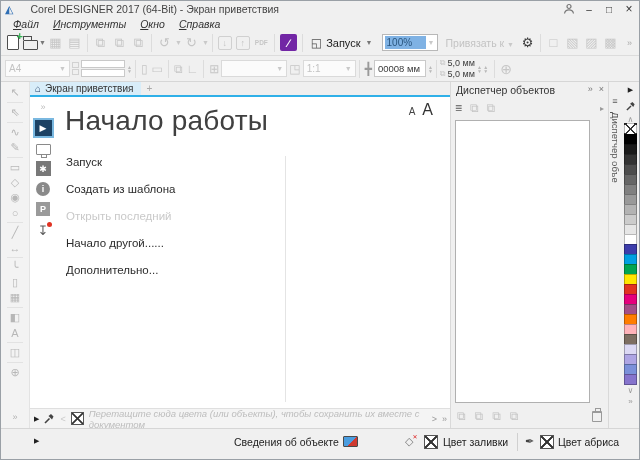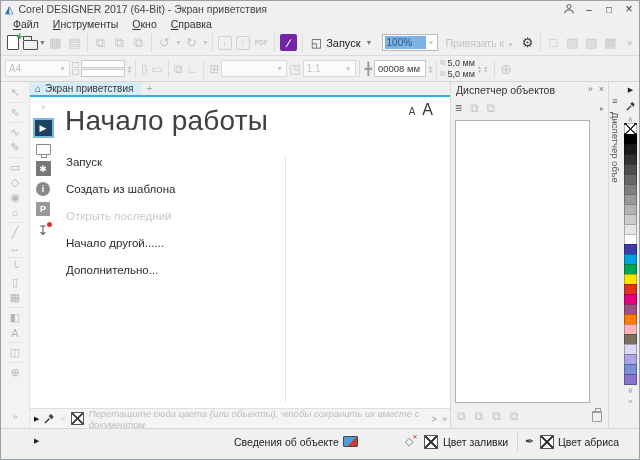--- a/index.html
+++ b/index.html
@@ -4,29 +4,29 @@
 <style>
   * { margin:0; padding:0; box-sizing:border-box; }
   body { background:#888; font-family:"Liberation Sans", sans-serif; }
   #window { position:relative; width:640px; height:460px; background:#f0f0f0;
             box-shadow: inset 0 0 0 1px #9aa0a6; overflow:hidden; color:#333; }
 
   
   .titlebar { position:absolute; top:1px; left:1px; right:1px; height:16px;
               display:flex; align-items:center; padding-left:4px; background:#f0f0f0; }
   .app-logo { color:#2f6fb5; font-size:11px; line-height:11px; margin-right:5px; }
-  .title-text { font-size:10.5px; color:#444; }
+  .title-text { font-size:10.5px; color:#444;margin-left:12px; }
   .titlebar-spacer { flex:1; }
   .tb-ctl { width:20px; height:15px; display:flex; align-items:center; justify-content:center;
             font-size:10px; color:#333; cursor:default; }
   .signin-ico svg { display:block; }
 
   
   .menubar { position:absolute; top:17px; left:1px; right:1px; height:13px;
-             display:flex; align-items:center; padding-left:5px; }
+             display:flex; align-items:center; padding-left:5px;font-style:italic; }
   .menu-item { font-size:10.5px; color:#333; padding:0 7px; }
   .menu-item .ak { text-decoration:underline; }
 
   
   .toolbar { position:absolute; top:30px; left:1px; right:1px; height:26px;
              display:flex; align-items:center; padding:0 3px; border-bottom:1px solid #dcdcdc; }
   .propbar { position:absolute; top:56px; left:1px; right:1px; height:26px;
              display:flex; align-items:center; padding:0 4px; border-bottom:1px solid #d6d6d6; }
   .ticon { display:inline-flex; align-items:center; justify-content:center;
            width:19px; height:20px; font-size:13px; color:#555; }

